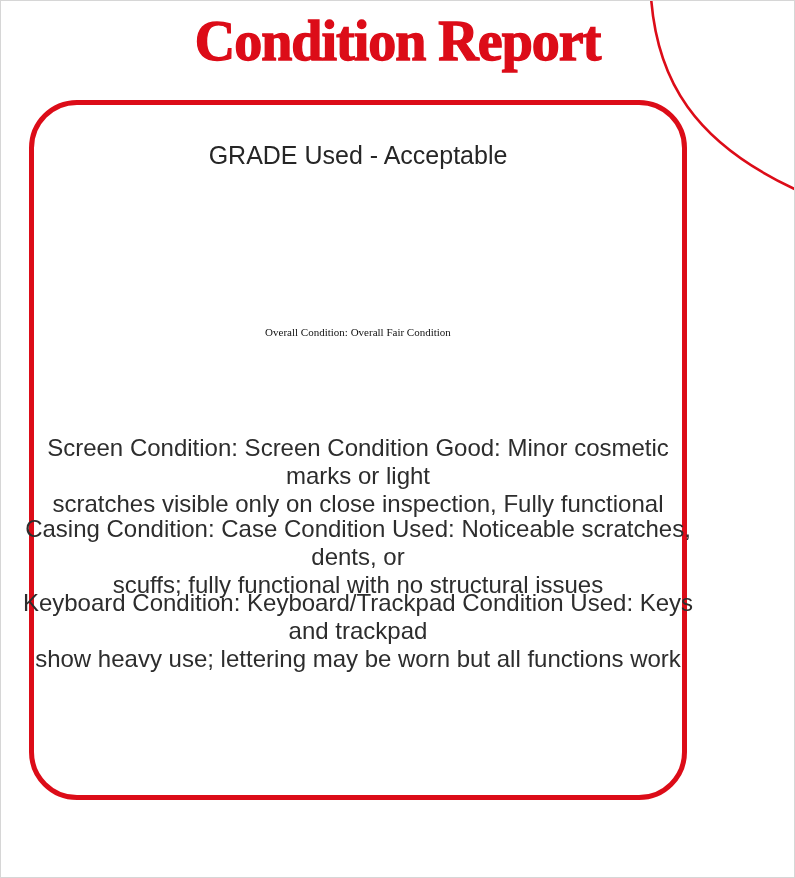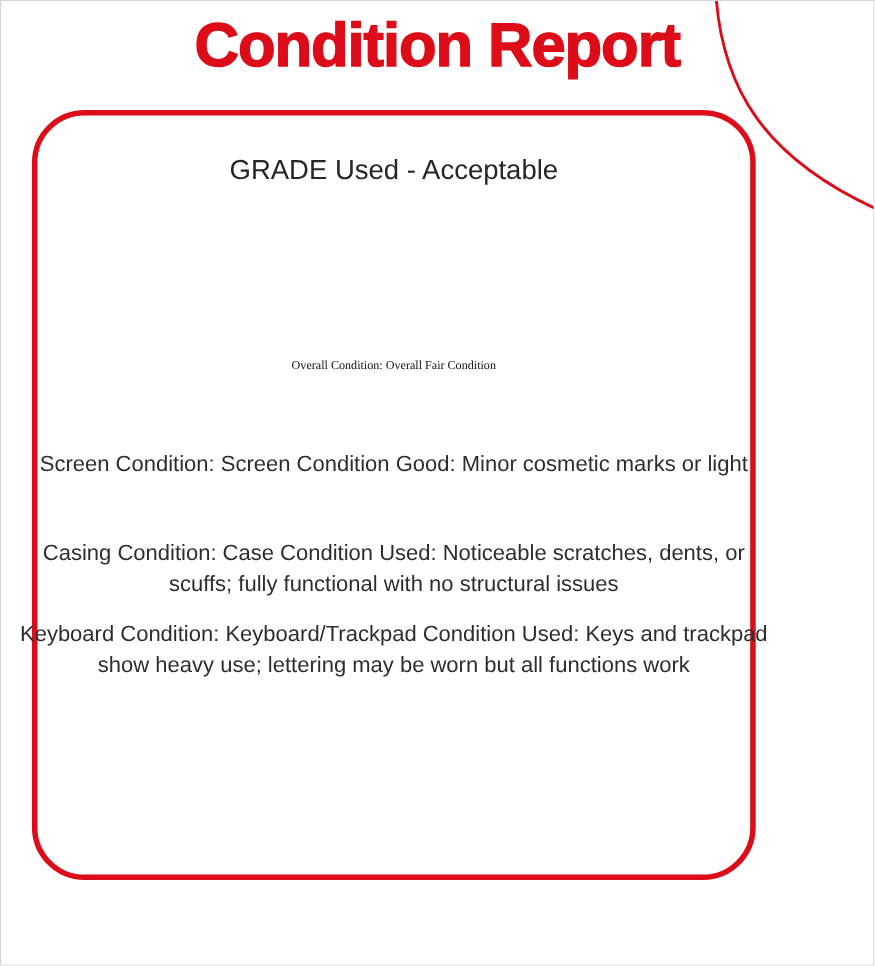--- a/index.html
+++ b/index.html
@@ -15,20 +15,21 @@
   .page-title{
     position:absolute;
     top:8px;left:0;width:100%;
     margin:0;
     text-align:center;
     font-size:56px;
     line-height:64px;
     font-weight:bold;
     letter-spacing:-1px;
     color:#dc0c18;
+    font-family:Liberation Serif, serif;
     -webkit-text-stroke:1.3px #dc0c18;
   }
   .swoosh{
     position:absolute;
     top:0;left:0;
     width:795px;height:878px;
     pointer-events:none;
   }
   .report-card{
     position:absolute;
@@ -55,23 +56,24 @@
     font-size:11px;
     color:#111111;
     font-family:Liberation Serif, serif;
   }
   .condition{
     position:absolute;
     left:50%;
     transform:translateX(-50%);
     width:690px;
     text-align:center;
-    font-size:20px;
+    font-size:24px;
     line-height:28px;
     color:#2d2d2d;
+    margin-top:26px;
   }
   .condition span{display:block;}
   .cond-0{top:303px;}
   .cond-1{top:384px;}
   .cond-2{top:458px;}
   .cond-3{top:530px;}
 </style>
 </head>
 <body>
 
@@ -84,20 +86,21 @@
   </svg>
 
   <div class="report-card">
 
     <h2 class="grade-heading">GRADE Used - Acceptable</h2>
 
     <div class="overall-line">Overall Condition: Overall Fair Condition</div>
 
     <div class="condition cond-0">
       <span>Screen Condition: Screen Condition Good: Minor cosmetic marks or light</span>
+      <span>scratches visible only on close inspection, Fully functional</span>
     </div>
 
     <div class="condition cond-1">
       <span>Casing Condition: Case Condition Used: Noticeable scratches, dents, or</span>
       <span>scuffs; fully functional with no structural issues</span>
     </div>
 
     <div class="condition cond-2">
       <span>Keyboard Condition: Keyboard/Trackpad Condition Used: Keys and trackpad</span>
       <span>show heavy use; lettering may be worn but all functions work</span>

